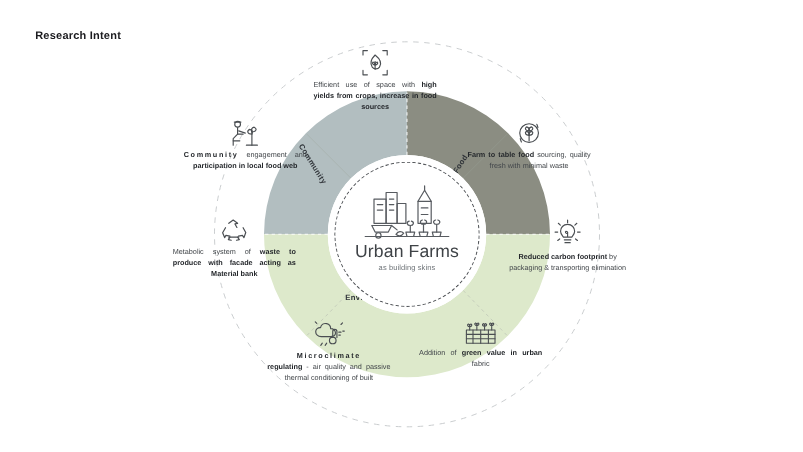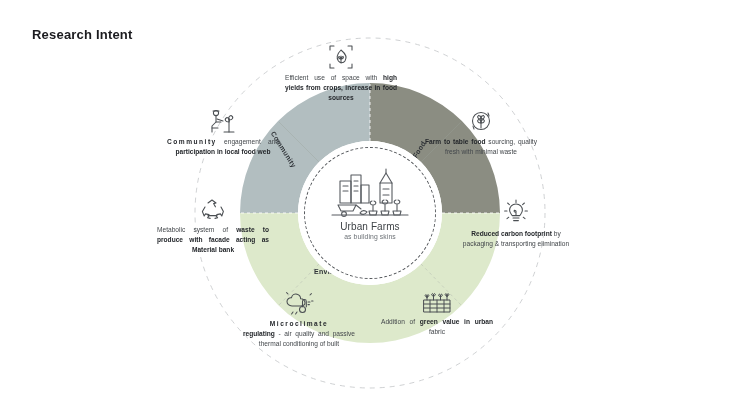--- a/index.html
+++ b/index.html
@@ -17,21 +17,21 @@
     position: absolute;
     inset: 0;
     background: #ffffff;
   }
 
   
   #page-title {
     position: absolute;
     left: 32px;
     top: 27px;
-    font-size: 13px;
+    font-size: 10px;
     font-weight: bold;
     color: #1b1b1f;
     letter-spacing: 0.2px;
   }
 
   
   #diagram {
     position: absolute;
     left: 185px;
     top: 28px;
@@ -87,21 +87,21 @@
   #center-hub-dash {
     position: absolute;
     left: 6px; top: 6px;
     width: 132px; height: 132px;
     border-radius: 50%;
     border: 1.2px dashed #55585c;
   }
   #hub-art { margin-top: 26px; }
   #hub-title {
     margin-top: 2px;
-    font-size: 10px;
+    font-size: 16px;
     color: #3f4347;
     letter-spacing: 0.1px;
   }
   #hub-subtitle {
     font-size: 6.8px;
     color: #6c7176;
     letter-spacing: 0.1px;
     margin-top: 1px;
   }
 

